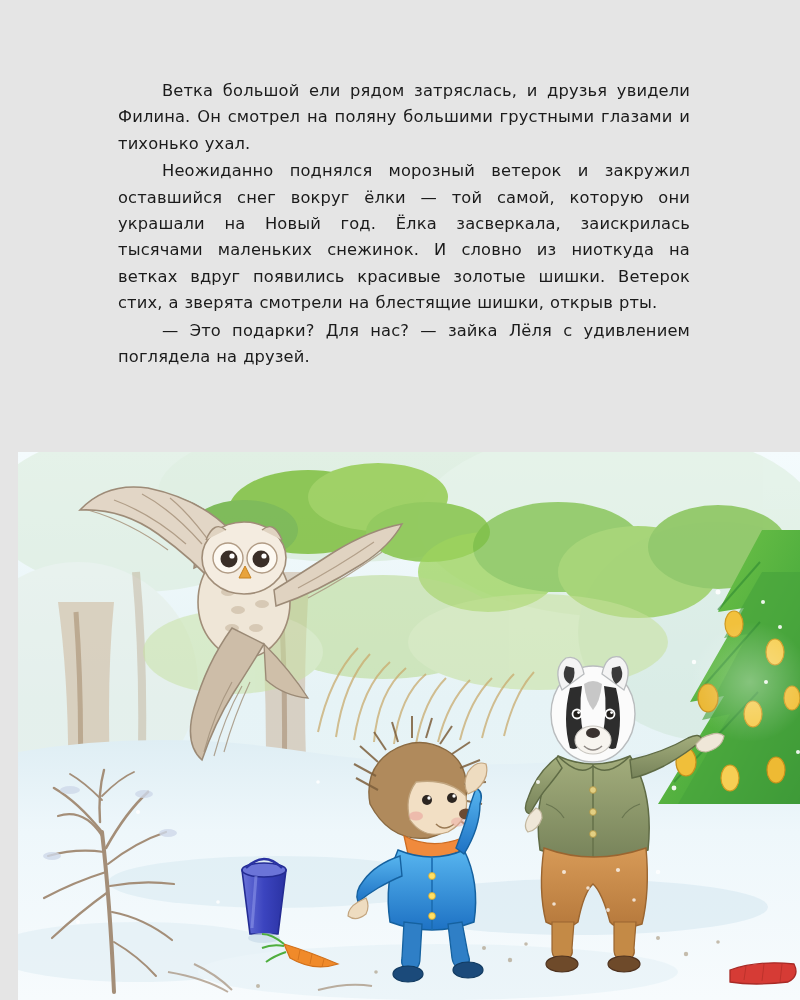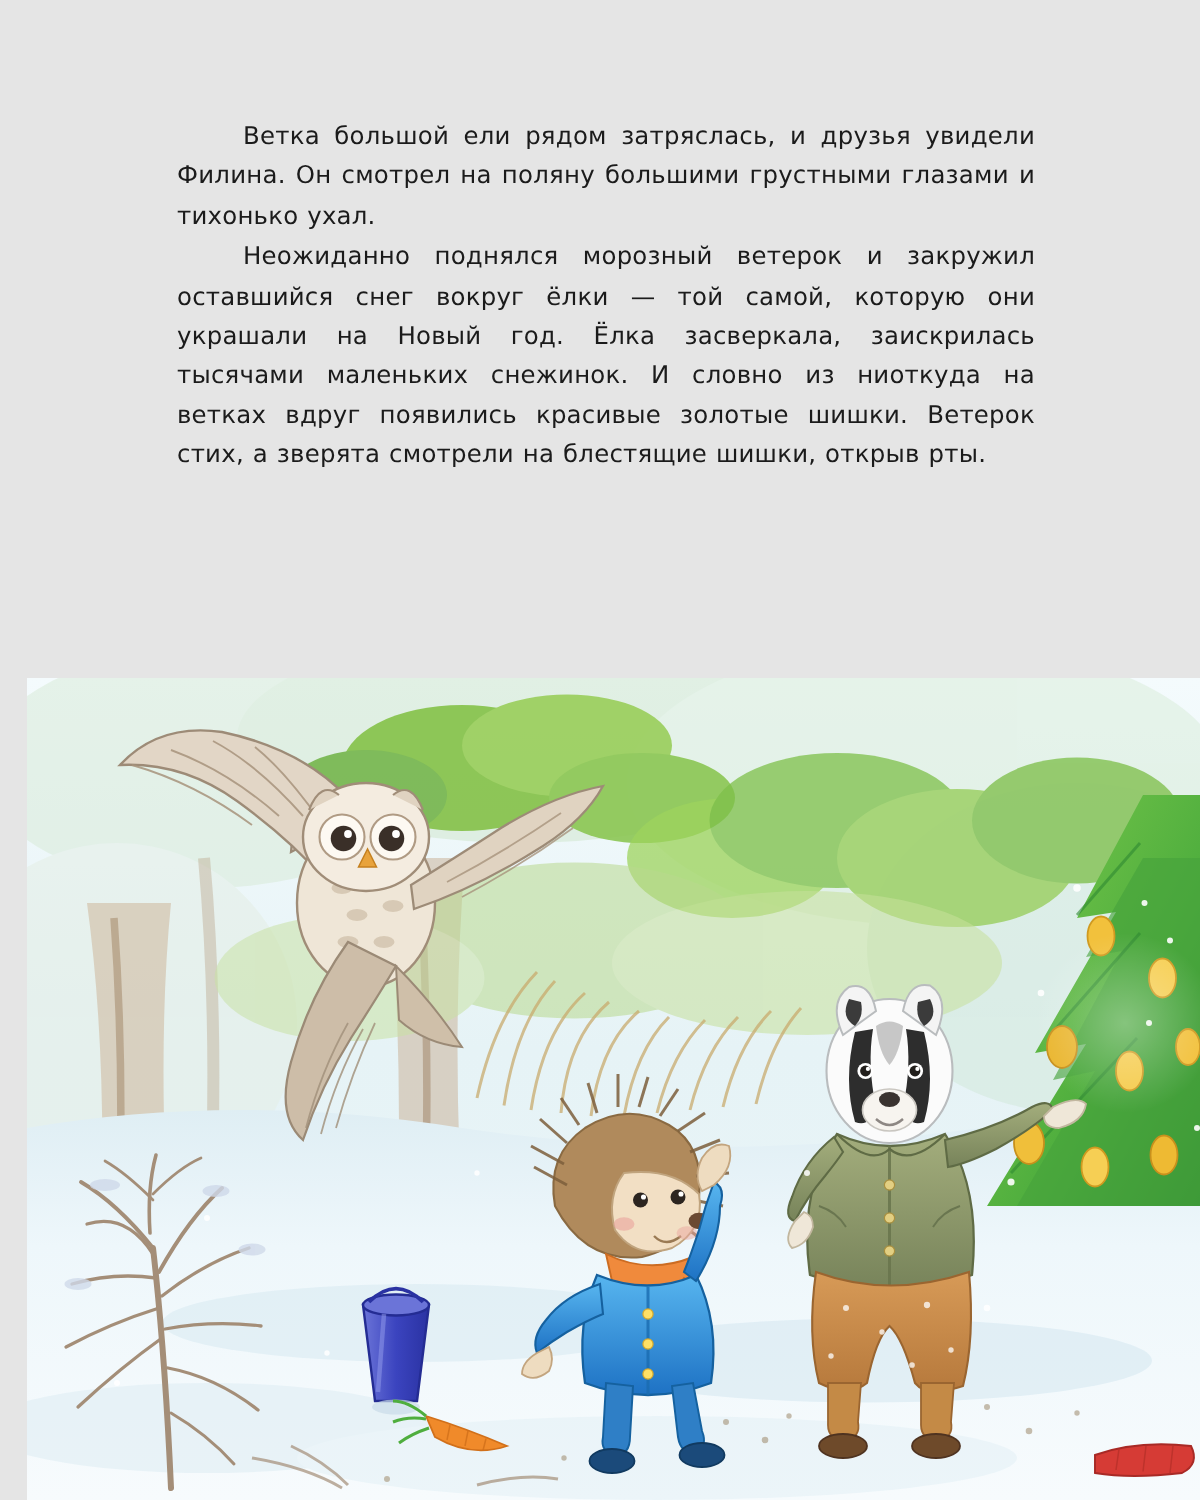--- a/index.html
+++ b/index.html
@@ -57,20 +57,21 @@
   }
 </style>
 </head>
 <body>
 
 <div class="page">
 
   <div class="text-block">
     <p class="para">Ветка большой ели рядом затряслась, и друзья увидели Филина. Он смотрел на поляну большими грустными глазами и тихонько ухал.</p>
     <p class="para">Неожиданно поднялся морозный ветерок и закружил оставшийся снег вокруг ёлки — той самой, которую они украшали на Новый год. Ёлка засверкала, заискрилась тысячами маленьких снежинок. И словно из ниоткуда на ветках вдруг появились красивые золотые шишки. Ветерок стих, а зверята смотрели на блестящие шишки, открыв рты.</p>
+    <p class="para dialogue">— Это подарки? Для нас? — зайка Лёля с удивлением поглядела на друзей.</p>
   </div>
 
   <div class="illustration">
     <svg width="782" height="548" viewBox="0 0 782 548" xmlns="http://www.w3.org/2000/svg">
       <defs>
         <linearGradient id="skyGrad" x1="0" y1="0" x2="0" y2="1">
           <stop offset="0%" stop-color="#f4fbfd"></stop>
           <stop offset="45%" stop-color="#e6f3f6"></stop>
           <stop offset="100%" stop-color="#eaf5f8"></stop>
         </linearGradient>

